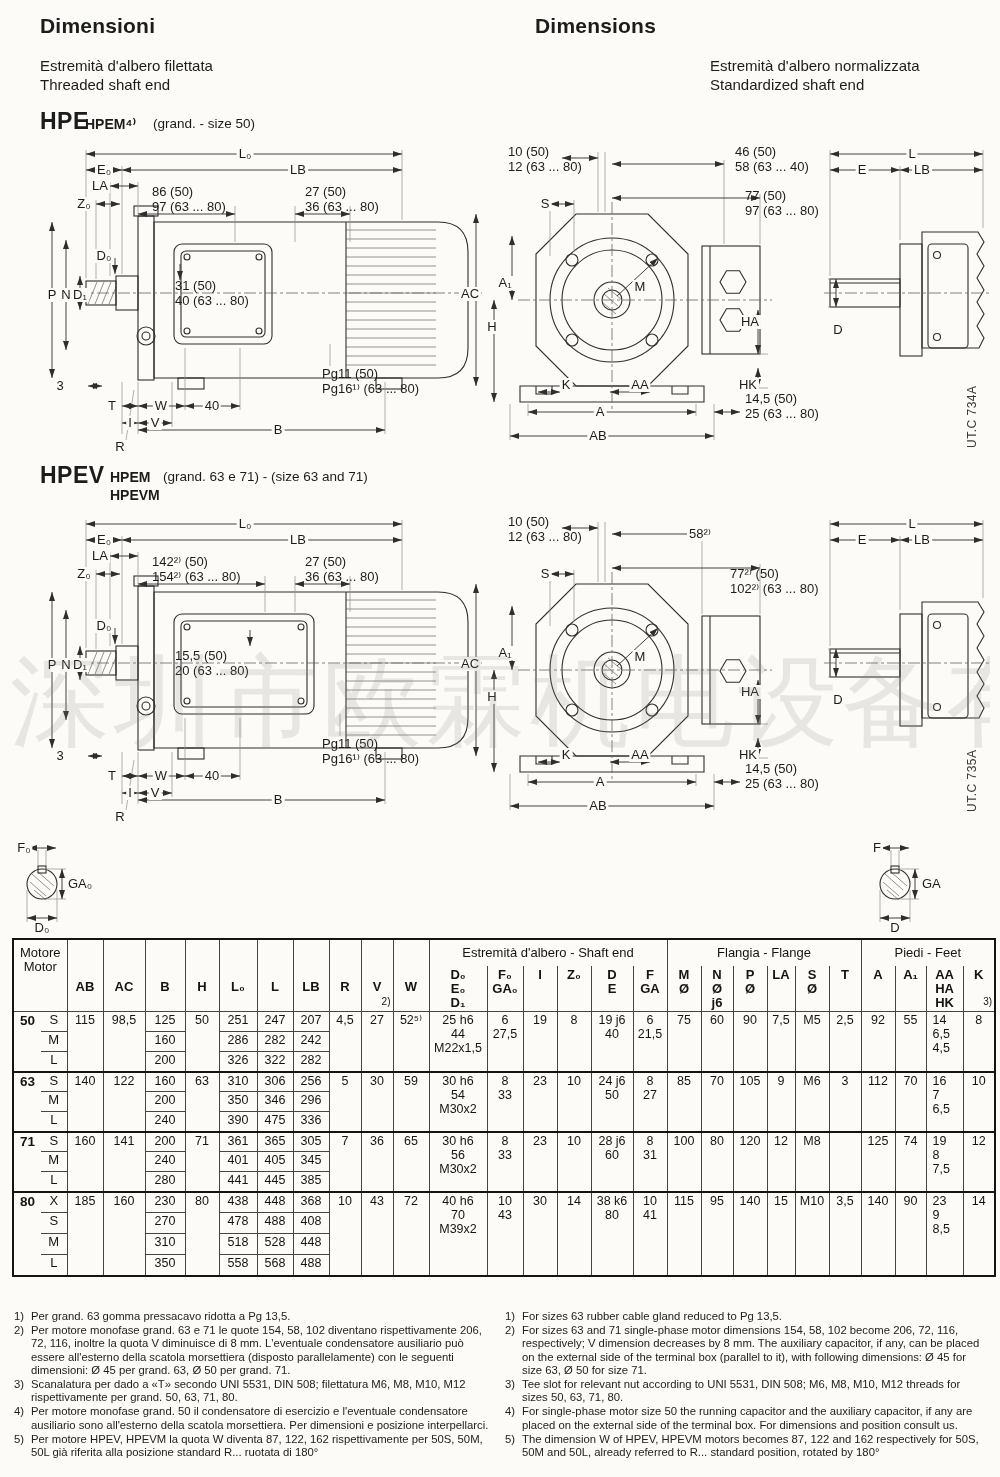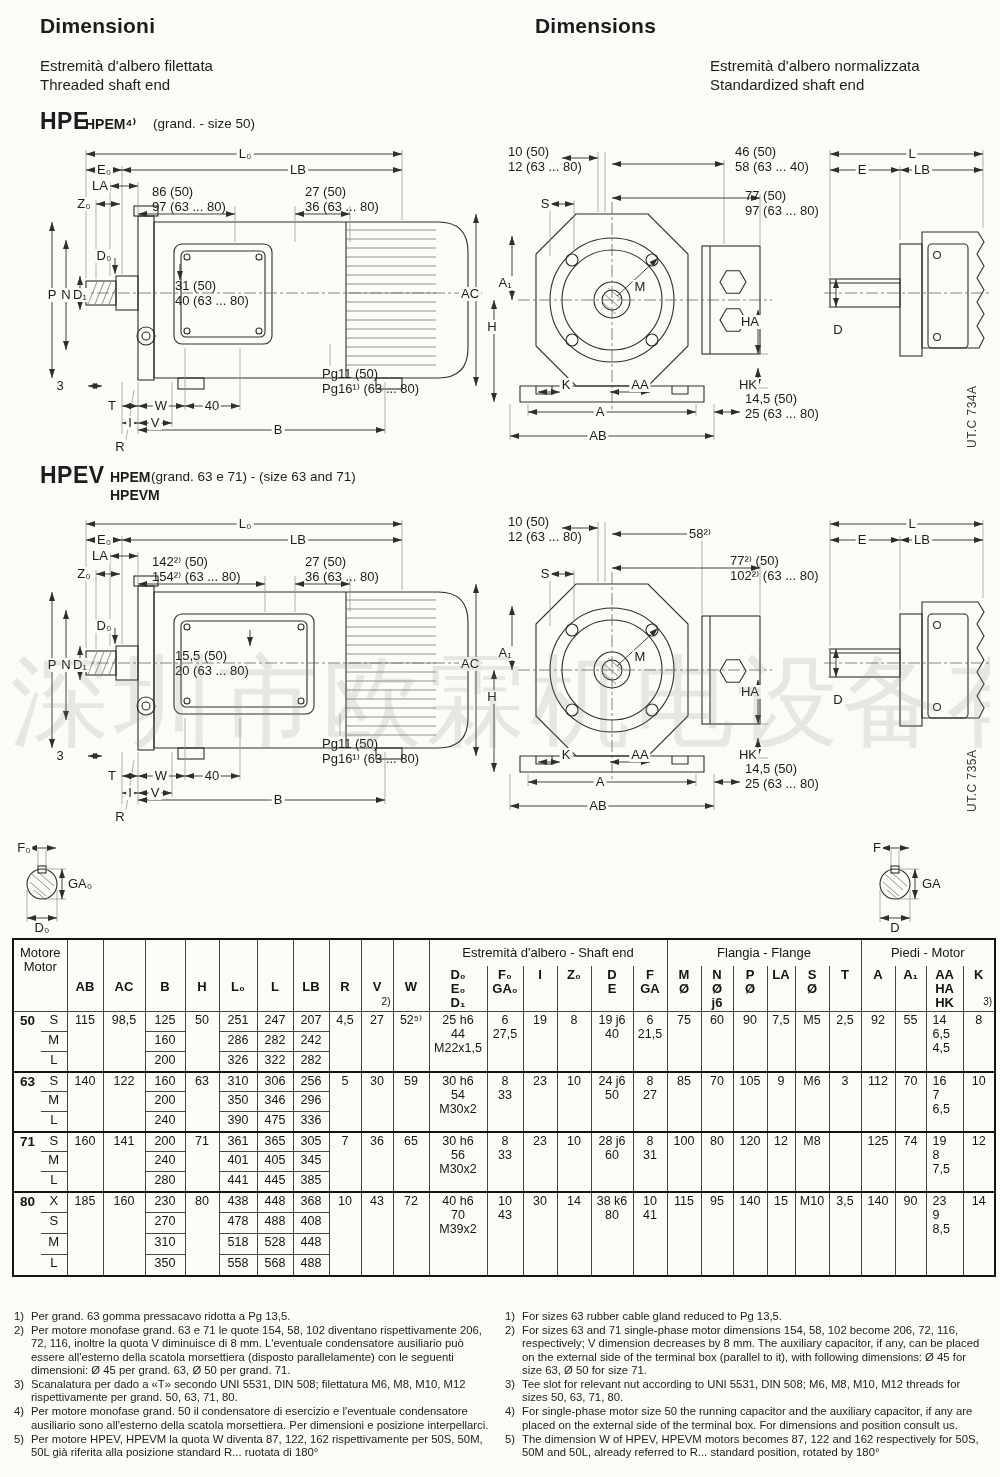--- a/index.html
+++ b/index.html
@@ -262,21 +262,21 @@
     <line class="d" x1="16" y1="139" x2="16" y2="167"></line>
   </svg>
   <div class="lbl" style="left:912px;top:154px">L</div>
   <div class="lbl" style="left:862px;top:170px">E</div>
   <div class="lbl" style="left:922px;top:170px">LB</div>
   <div class="lbl" style="left:838px;top:330px">D</div>
   <div class="vref" style="left:965px;top:448px">UT.C  734A</div>
 
   <div class="abs secT" style="left:40px;top:462px">HPEV</div>
   <div class="abs secM" style="left:110px;top:469px">HPEM</div>
-  <div class="abs secN" style="left:151px;top:469px">(grand. 63 e 71) - (size 63 and 71)</div>
+  <div class="abs secN" style="left:163px;top:469px">(grand. 63 e 71) - (size 63 and 71)</div>
   <div class="abs secM" style="left:110px;top:487px">HPEVM</div>
 
   <svg class="panel" style="left:40px;top:510px" width="450" height="320" viewBox="0 0 450 320">
     <path class="a" d="M114,82 H398 Q428,82 428,112 V208 Q428,238 398,238 H114 Z"></path>
     <path class="ht" d="M306,90H396M306,99H396M306,108H396M306,117H396M306,126H396M306,135H396M306,144H396M306,153H396M306,162H396M306,171H396M306,180H396M306,189H396M306,198H396M306,207H396M306,216H396M306,225H396"></path>
     <line class="a" x1="306" y1="82" x2="306" y2="238"></line>
     <rect class="a" x="134" y="104" width="140" height="100" rx="8"></rect>
     <rect class="a" x="141" y="111" width="126" height="86" rx="5"></rect>
     <circle class="a" cx="147" cy="117" r="3"></circle>
       <circle class="a" cx="261" cy="117" r="3"></circle>
@@ -408,21 +408,21 @@
     <line class="d" x1="48" y1="296" x2="252" y2="296"></line>
     <line class="d" x1="252" y1="272" x2="278" y2="272"></line>
     <line class="d2" x1="155" y1="156" x2="196" y2="118"></line>
   </svg>
   <div class="lblL" style="left:508px;top:514px">
       <div>10 (50)</div>
       <div>12 (63 ... 80)</div>
     </div>
   <div class="lbl" style="left:545px;top:574px">S</div>
   <div class="lbl" style="left:700px;top:534px">58²⁾</div>
-  <div class="lblL" style="left:730px;top:553px">
+  <div class="lblL" style="left:730px;top:566px">
       <div>77²⁾ (50)</div>
       <div>102²⁾ (63 ... 80)</div>
     </div>
   <div class="lbl" style="left:470px;top:664px">AC</div>
   <div class="lbl" style="left:505px;top:653px">A₁</div>
   <div class="lbl" style="left:492px;top:697px">H</div>
   <div class="lbl" style="left:640px;top:657px">M</div>
   <div class="lbl" style="left:750px;top:692px">HA</div>
   <div class="lbl" style="left:566px;top:755px">K</div>
   <div class="lbl" style="left:640px;top:755px">AA</div>
@@ -539,21 +539,21 @@
         <th class="span2" rowspan="2">B</th>
         <th class="span2" rowspan="2">H</th>
         <th class="span2" rowspan="2">L₀</th>
         <th class="span2" rowspan="2">L</th>
         <th class="span2" rowspan="2">LB</th>
         <th class="span2" rowspan="2">R</th>
         <th class="span2" rowspan="2"><span>V</span><span class="fnote">2)</span></th>
         <th class="span2" rowspan="2">W</th>
         <th class="gt" colspan="6">Estremità d'albero - Shaft end</th>
         <th class="gt" colspan="6">Flangia - Flange</th>
-        <th class="gt" colspan="4">Piedi - Motor</th>
+        <th class="gt" colspan="4">Piedi - Feet</th>
       </tr>
       <tr class="r2">
         <th>
             <div>D₀</div>
             <div>E₀</div>
             <div>D₁</div>
           </th>
         <th>
             <div>F₀</div>
             <div>GA₀</div>

